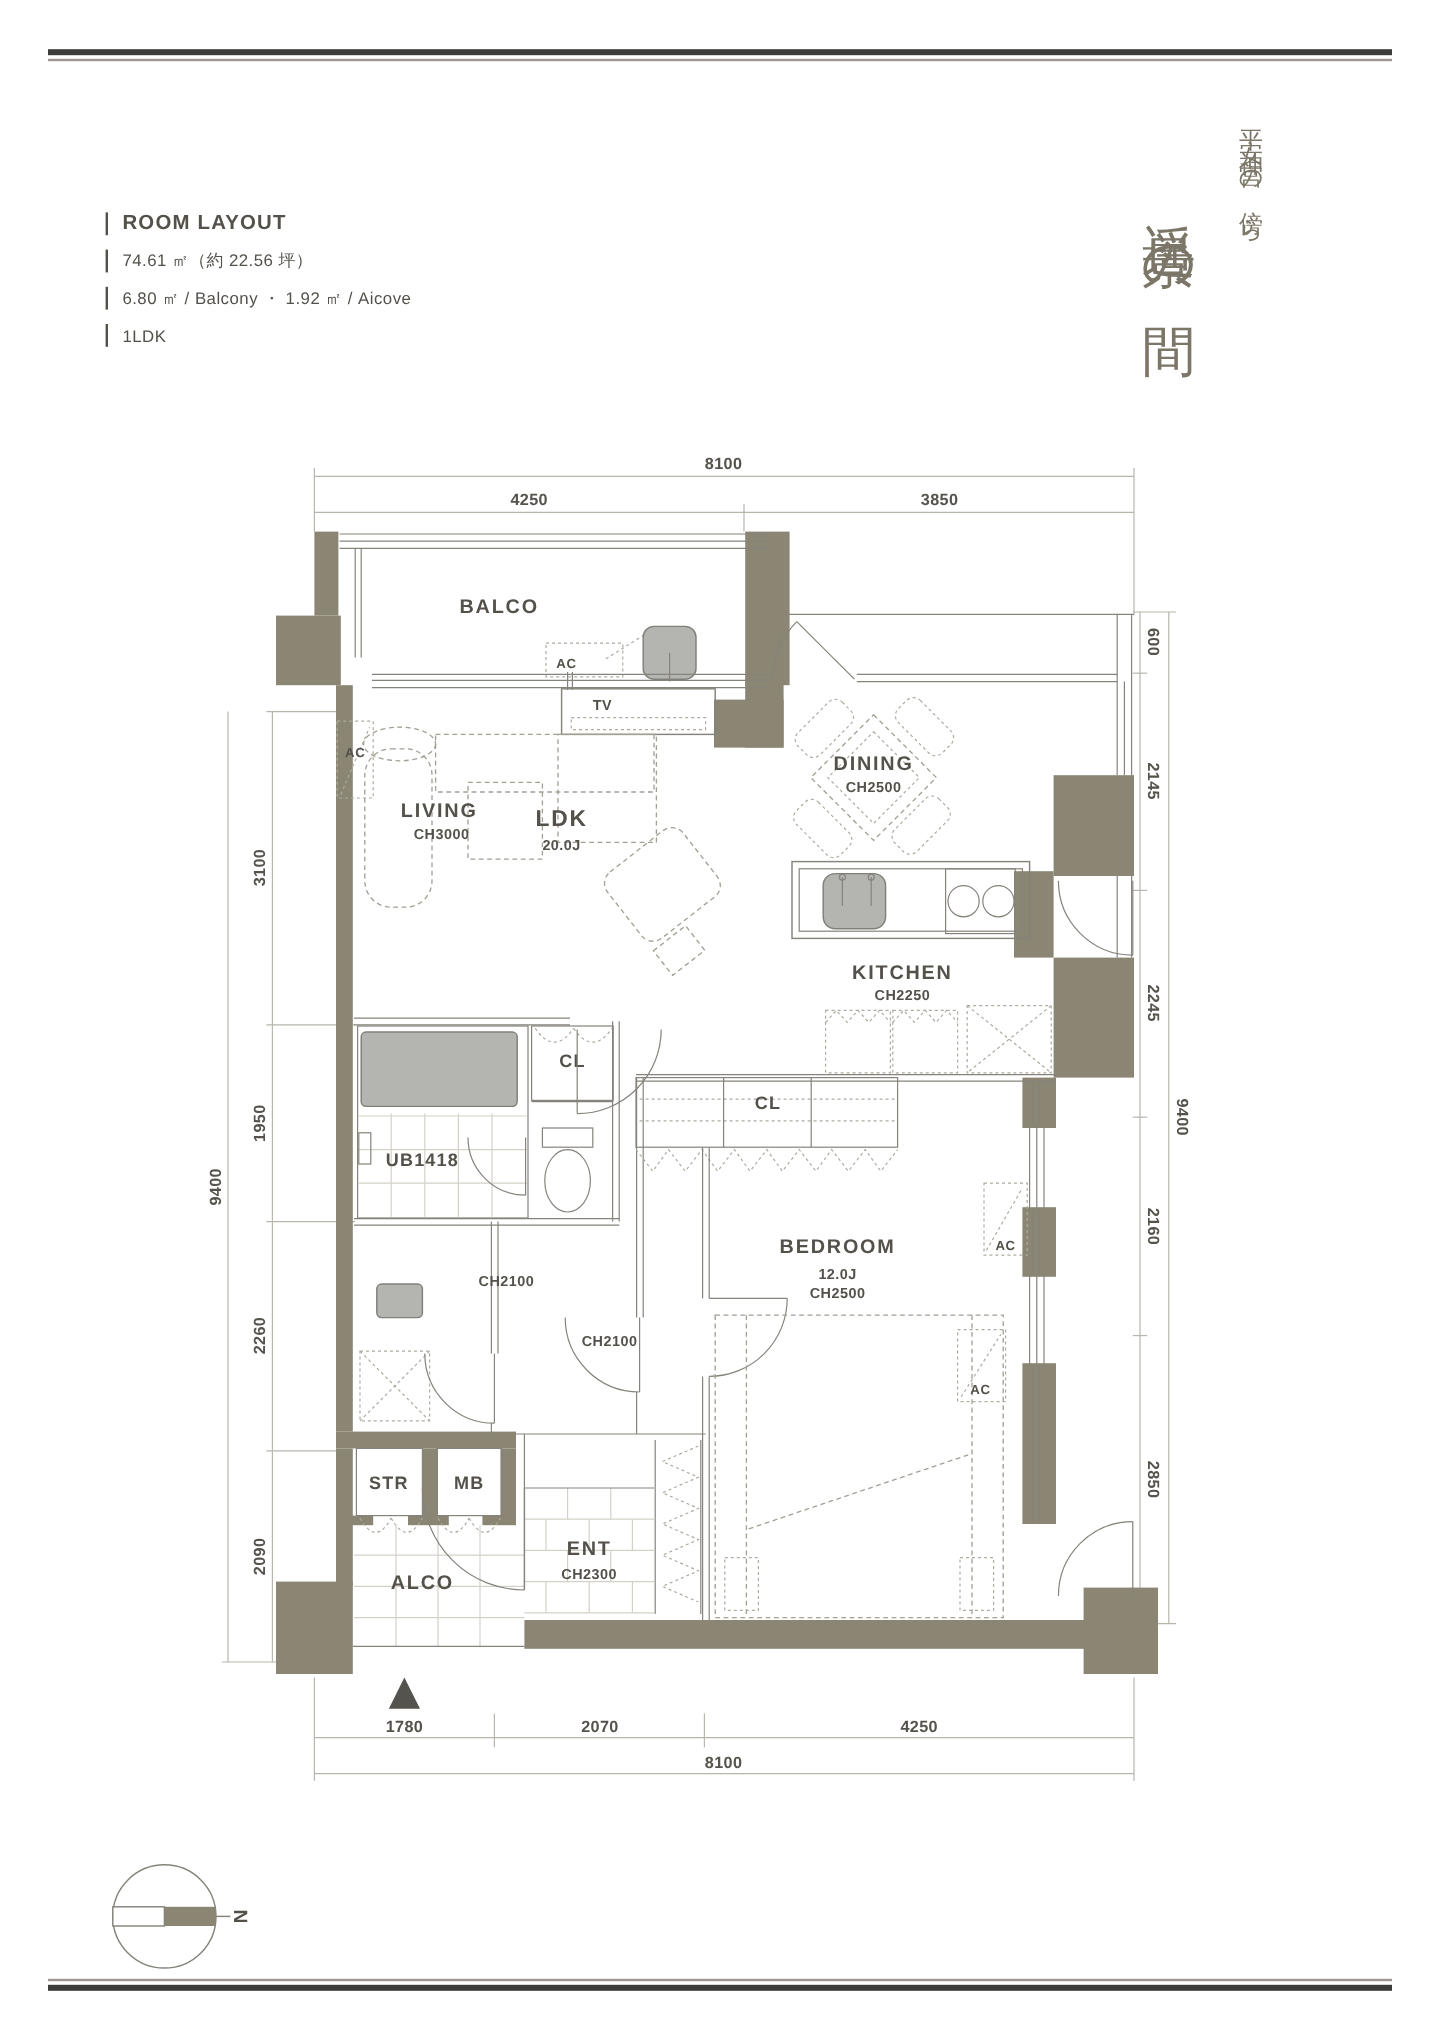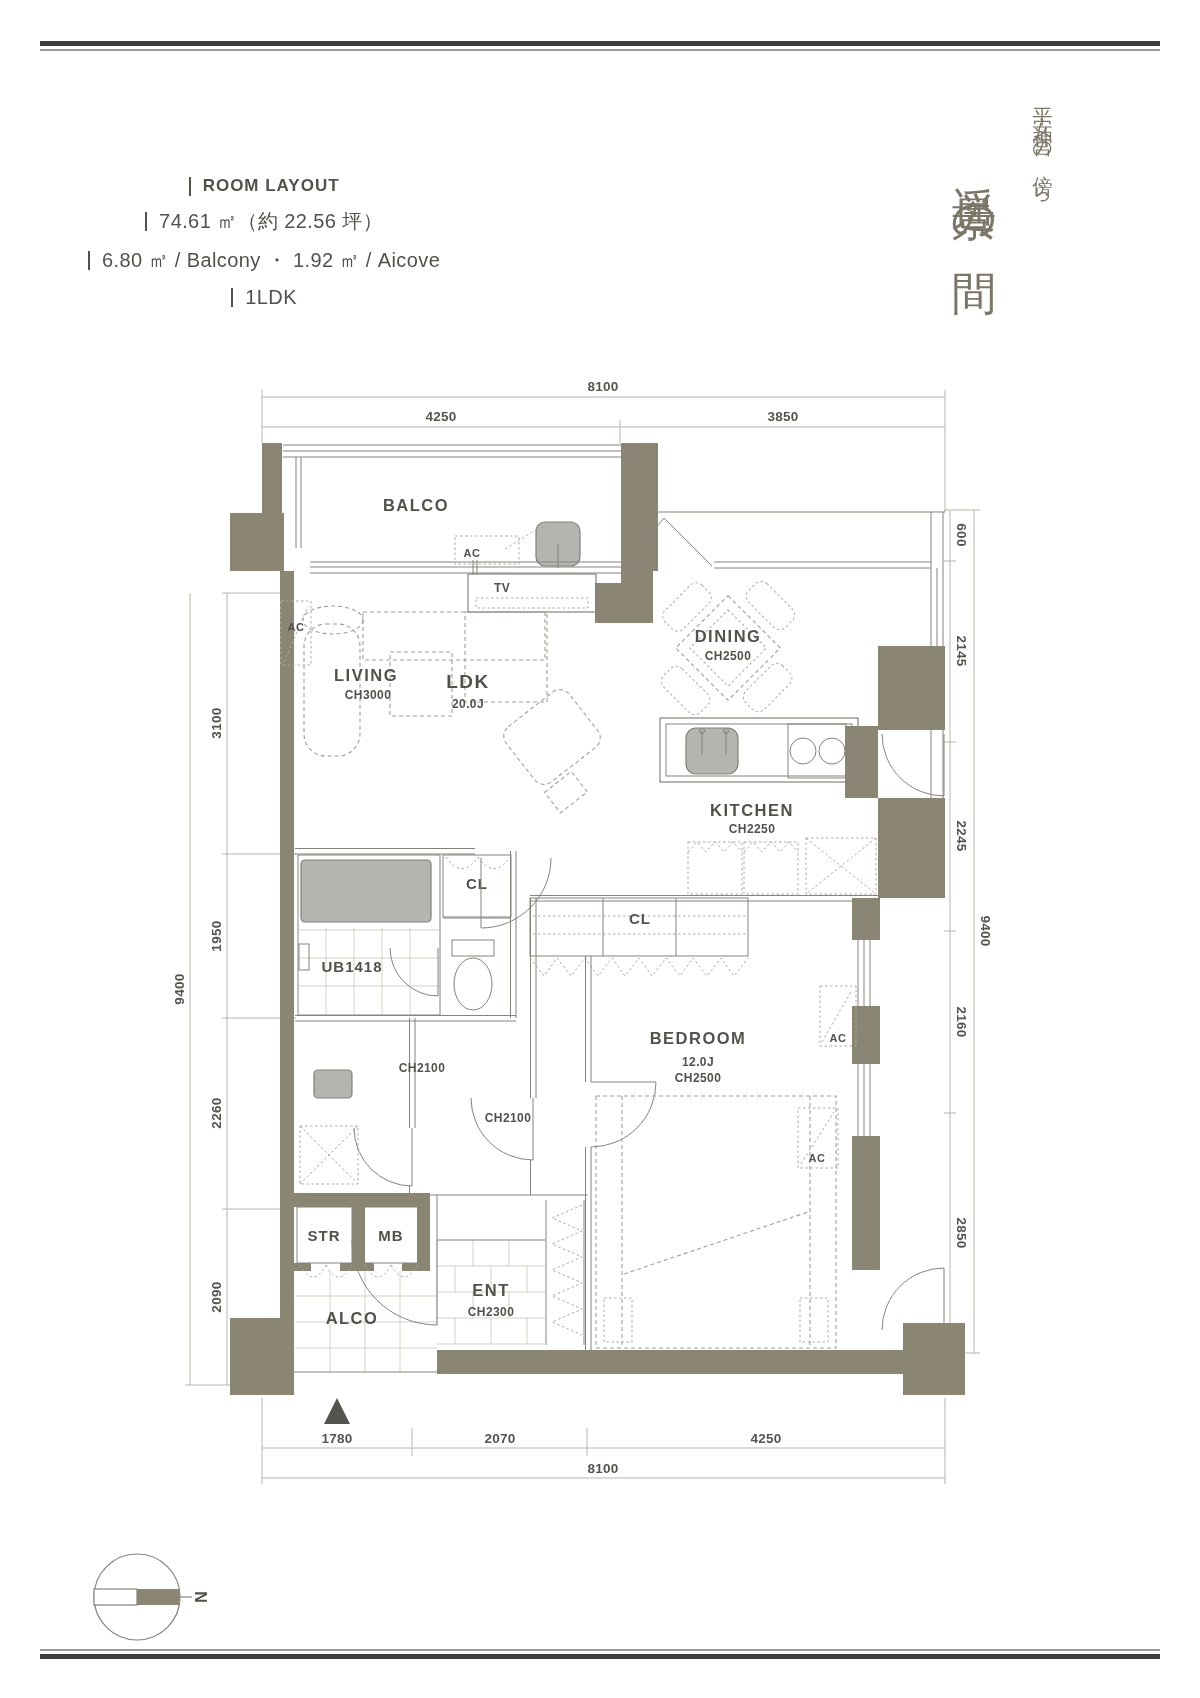--- a/index.html
+++ b/index.html
@@ -3,24 +3,24 @@
 <meta charset="utf-8">
 <style>
   html,body{margin:0;padding:0;background:#ffffff;}
   #sheet{position:relative;width:1200px;height:1698px;background:#ffffff;overflow:hidden;
          font-family:"Liberation Sans",sans-serif;color:#53514a;}
   .rule-top-thick,.rule-bot-thick{position:absolute;left:40px;width:1120px;height:5px;background:#3c3c3a;}
   .rule-top-thin,.rule-bot-thin{position:absolute;left:40px;width:1120px;height:2px;background:#9a9890;}
   .rule-top-thick{top:41px}.rule-top-thin{top:49px}
   .rule-bot-thin{top:1649px}.rule-bot-thick{top:1654px}
   #hdr{position:absolute;left:88px;top:176px;}
-  .hline{display:flex;align-items:center;margin-bottom:12px;justify-content:center;}
+  .hline{display:flex;align-items:center;margin-bottom:12px;}
   .bar{display:inline-block;width:2px;height:19px;background:#53514a;margin-right:12px;}
   .h1{font-size:17px;font-weight:bold;letter-spacing:1px;}
-  .h2{font-size:20px;letter-spacing:.4px;}
+  .h2{font-size:14px;letter-spacing:.4px;}
   #loc-vert{position:absolute;left:1030px;top:92px;writing-mode:vertical-rl;text-orientation:upright;
             font-size:20px;letter-spacing:9px;color:#7b7668;font-family:"DejaVu Serif",serif;}
   #name-vert{position:absolute;left:944px;top:150px;writing-mode:vertical-rl;text-orientation:upright;
              font-size:45px;letter-spacing:12px;color:#7b7668;font-family:"DejaVu Serif",serif;}
   svg{position:absolute;left:0;top:0;}
   svg text{font-family:"Liberation Sans",sans-serif;fill:#53514a;text-anchor:middle;}
   .rm{font-size:16.5px;font-weight:bold;letter-spacing:1.5px;}
   .rm-lg{font-size:19px;font-weight:bold;letter-spacing:1.5px;}
   .sm{font-size:15px;font-weight:bold;letter-spacing:1px;}
   .sub{font-size:12px;font-weight:bold;letter-spacing:.4px;}

